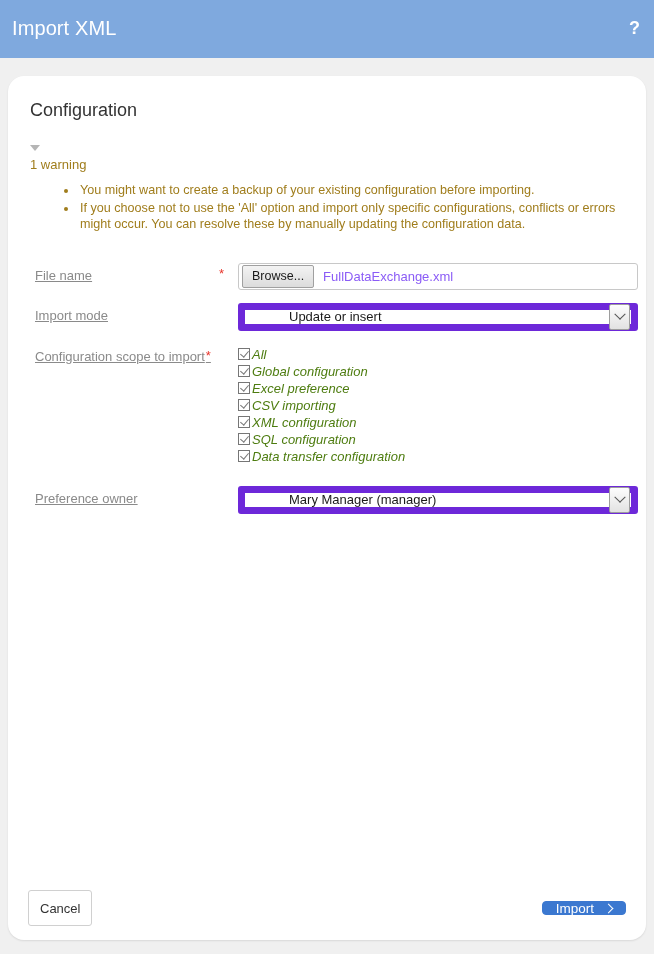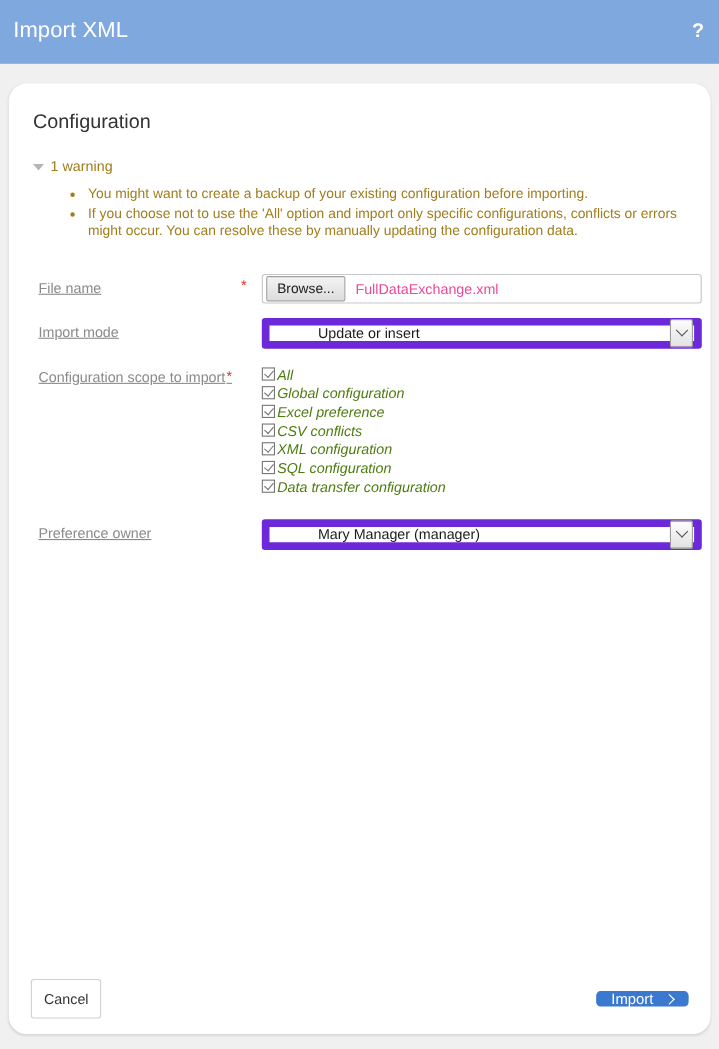--- a/index.html
+++ b/index.html
@@ -75,24 +75,25 @@
     font-weight: normal;
     padding-top: 2px;
   }
 
   
   .warning-head {
     margin: 22px 0 0 2px;
     color: #a07d1c;
     font-size: 13px;
     display: flex;
-    align-items: center;
+    align-items: flex-start;
     gap: 6px;
     cursor: pointer;
     width: max-content;
+    flex-direction: column;
   }
   .tri-down {
     width: 0; height: 0;
     border-left: 5px solid transparent;
     border-right: 5px solid transparent;
     border-top: 6px solid #b5b5b5;
     display: inline-block;
     margin-top: 2px;
   }
   .warning-list {
@@ -167,21 +168,21 @@
     border-radius: 2px;
     font-size: 12.5px;
     color: #1a1a1a;
     cursor: pointer;
     font-family: "Liberation Sans", sans-serif;
     white-space: nowrap;
   }
   .file-name {
     margin-left: 9px;
     font-size: 13px;
-    color: #ec4899;
+    color: #8b5cf6;
     white-space: nowrap;
     overflow: hidden;
   }
 
   
   .select-field {
     width: 400px;
     height: 28px;
     border: 7px solid #6d28d9;
     border-radius: 3px;
@@ -374,21 +375,21 @@
               <span class="cb-label">Global configuration</span>
             </label>
 
             <label class="checkline">
               <span class="cbox checked"></span>
               <span class="cb-label">Excel preference</span>
             </label>
 
             <label class="checkline">
               <span class="cbox checked"></span>
-              <span class="cb-label">CSV conflicts</span>
+              <span class="cb-label">CSV importing</span>
             </label>
 
             <label class="checkline">
               <span class="cbox checked"></span>
               <span class="cb-label">XML configuration</span>
             </label>
 
             <label class="checkline">
               <span class="cbox checked"></span>
               <span class="cb-label">SQL configuration</span>

